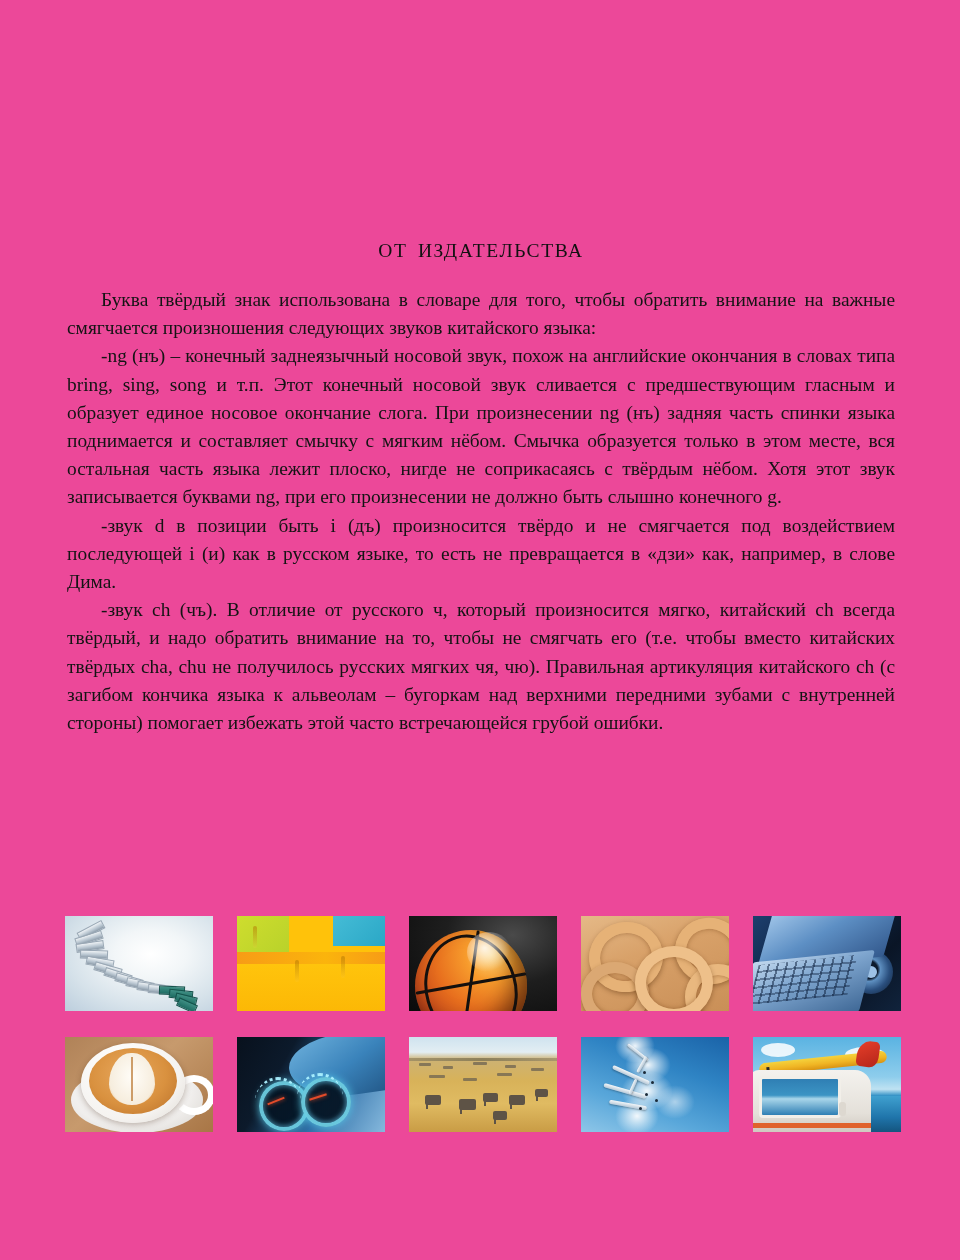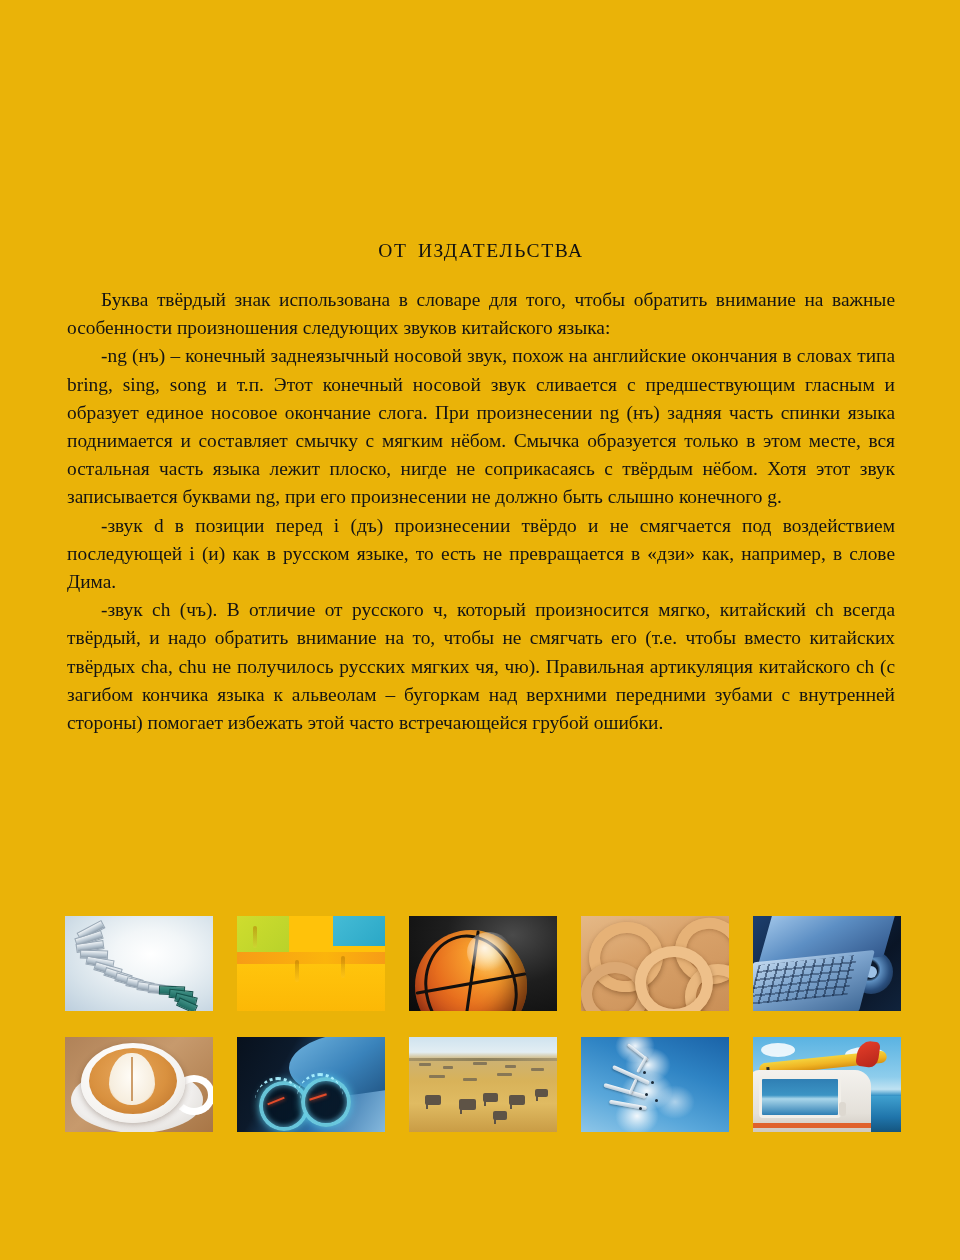--- a/index.html
+++ b/index.html
@@ -15,21 +15,21 @@
     color: #000000;
     overflow: hidden;
   }
 
   .page {
     position: absolute;
     left: 0;
     top: 0;
     width: 960px;
     height: 1260px;
-    background: #eab308;
+    background: #ec4899;
   }
 
   
   .doc-title {
     position: absolute;
     left: 67px;
     top: 240px;
     width: 828px;
     text-align: center;
     font-size: 19.5px;
@@ -413,23 +413,23 @@
   }
 </style>
 </head>
 <body>
 
 <div class="page">
 
   <div class="doc-title">ОТ ИЗДАТЕЛЬСТВА</div>
 
   <div class="body-text">
-    <p>Буква твёрдый знак использована в словаре для того, чтобы обратить внимание на важные особенности произношения следующих звуков китайского языка:</p>
+    <p>Буква твёрдый знак использована в словаре для того, чтобы обратить внимание на важные смягчается произношения следующих звуков китайского языка:</p>
     <p>-ng (нъ) – конечный заднеязычный носовой звук, похож на английские окончания в словах типа bring, sing, song и т.п. Этот конечный носовой звук сливается с предшествующим гласным и образует единое носовое окончание слога. При произнесении ng (нъ) задняя часть спинки языка поднимается и составляет смычку с мягким нёбом. Смычка образуется только в этом месте, вся остальная часть языка лежит плоско, нигде не соприкасаясь с твёрдым нёбом. Хотя этот звук записывается буквами ng, при его произнесении не должно быть слышно конечного g.</p>
-    <p>-звук d в позиции перед i (дъ) произнесении твёрдо и не смягчается под воздействием последующей i (и) как в русском языке, то есть не превращается в «дзи» как, например, в слове Дима.</p>
+    <p>-звук d в позиции быть i (дъ) произносится твёрдо и не смягчается под воздействием последующей i (и) как в русском языке, то есть не превращается в «дзи» как, например, в слове Дима.</p>
     <p>-звук ch (чъ). В отличие от русского ч, который произносится мягко, китайский ch всегда твёрдый, и надо обратить внимание на то, чтобы не смягчать его (т.е. чтобы вместо китайских твёрдых cha, chu не получилось русских мягких чя, чю). Правильная артикуляция китайского ch (с загибом кончика языка к альвеолам – бугоркам над верхними передними зубами с внутренней стороны) помогает избежать этой часто встречающейся грубой ошибки.</p>
   </div>
 
   <div class="gallery">
 
     <div class="gallery-row">
 
       <div class="thumb">
         <div class="art art-stairs">
           <div class="step" style="left:12px;  top:10px; width:26px; height:7px;  transform:rotate(-28deg);"></div>

